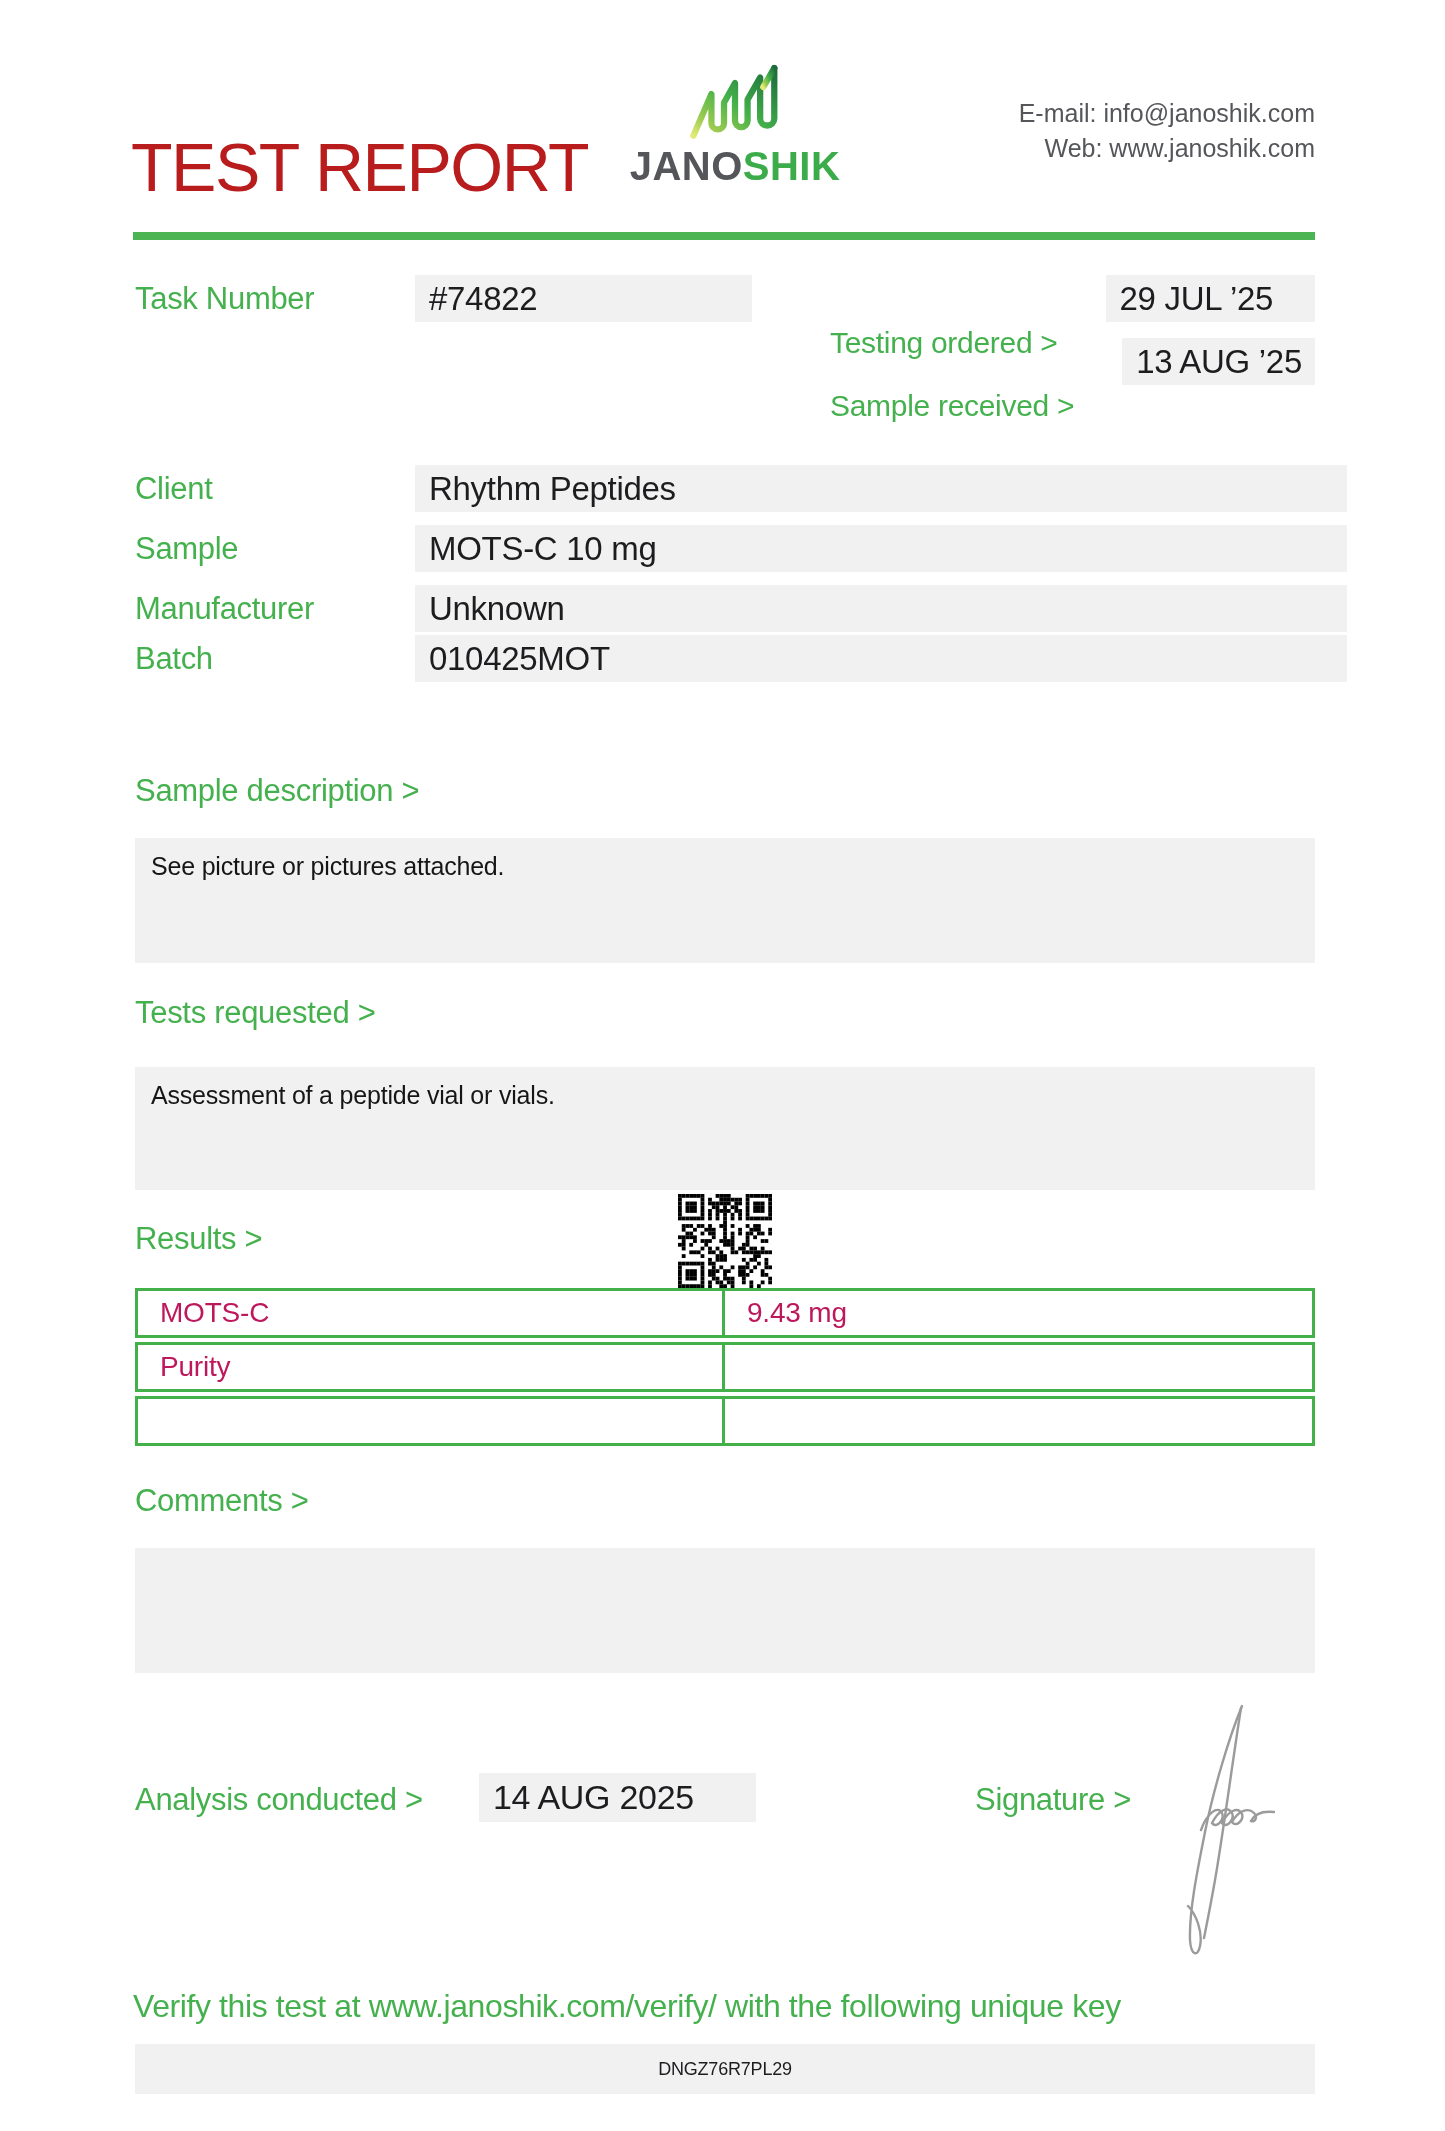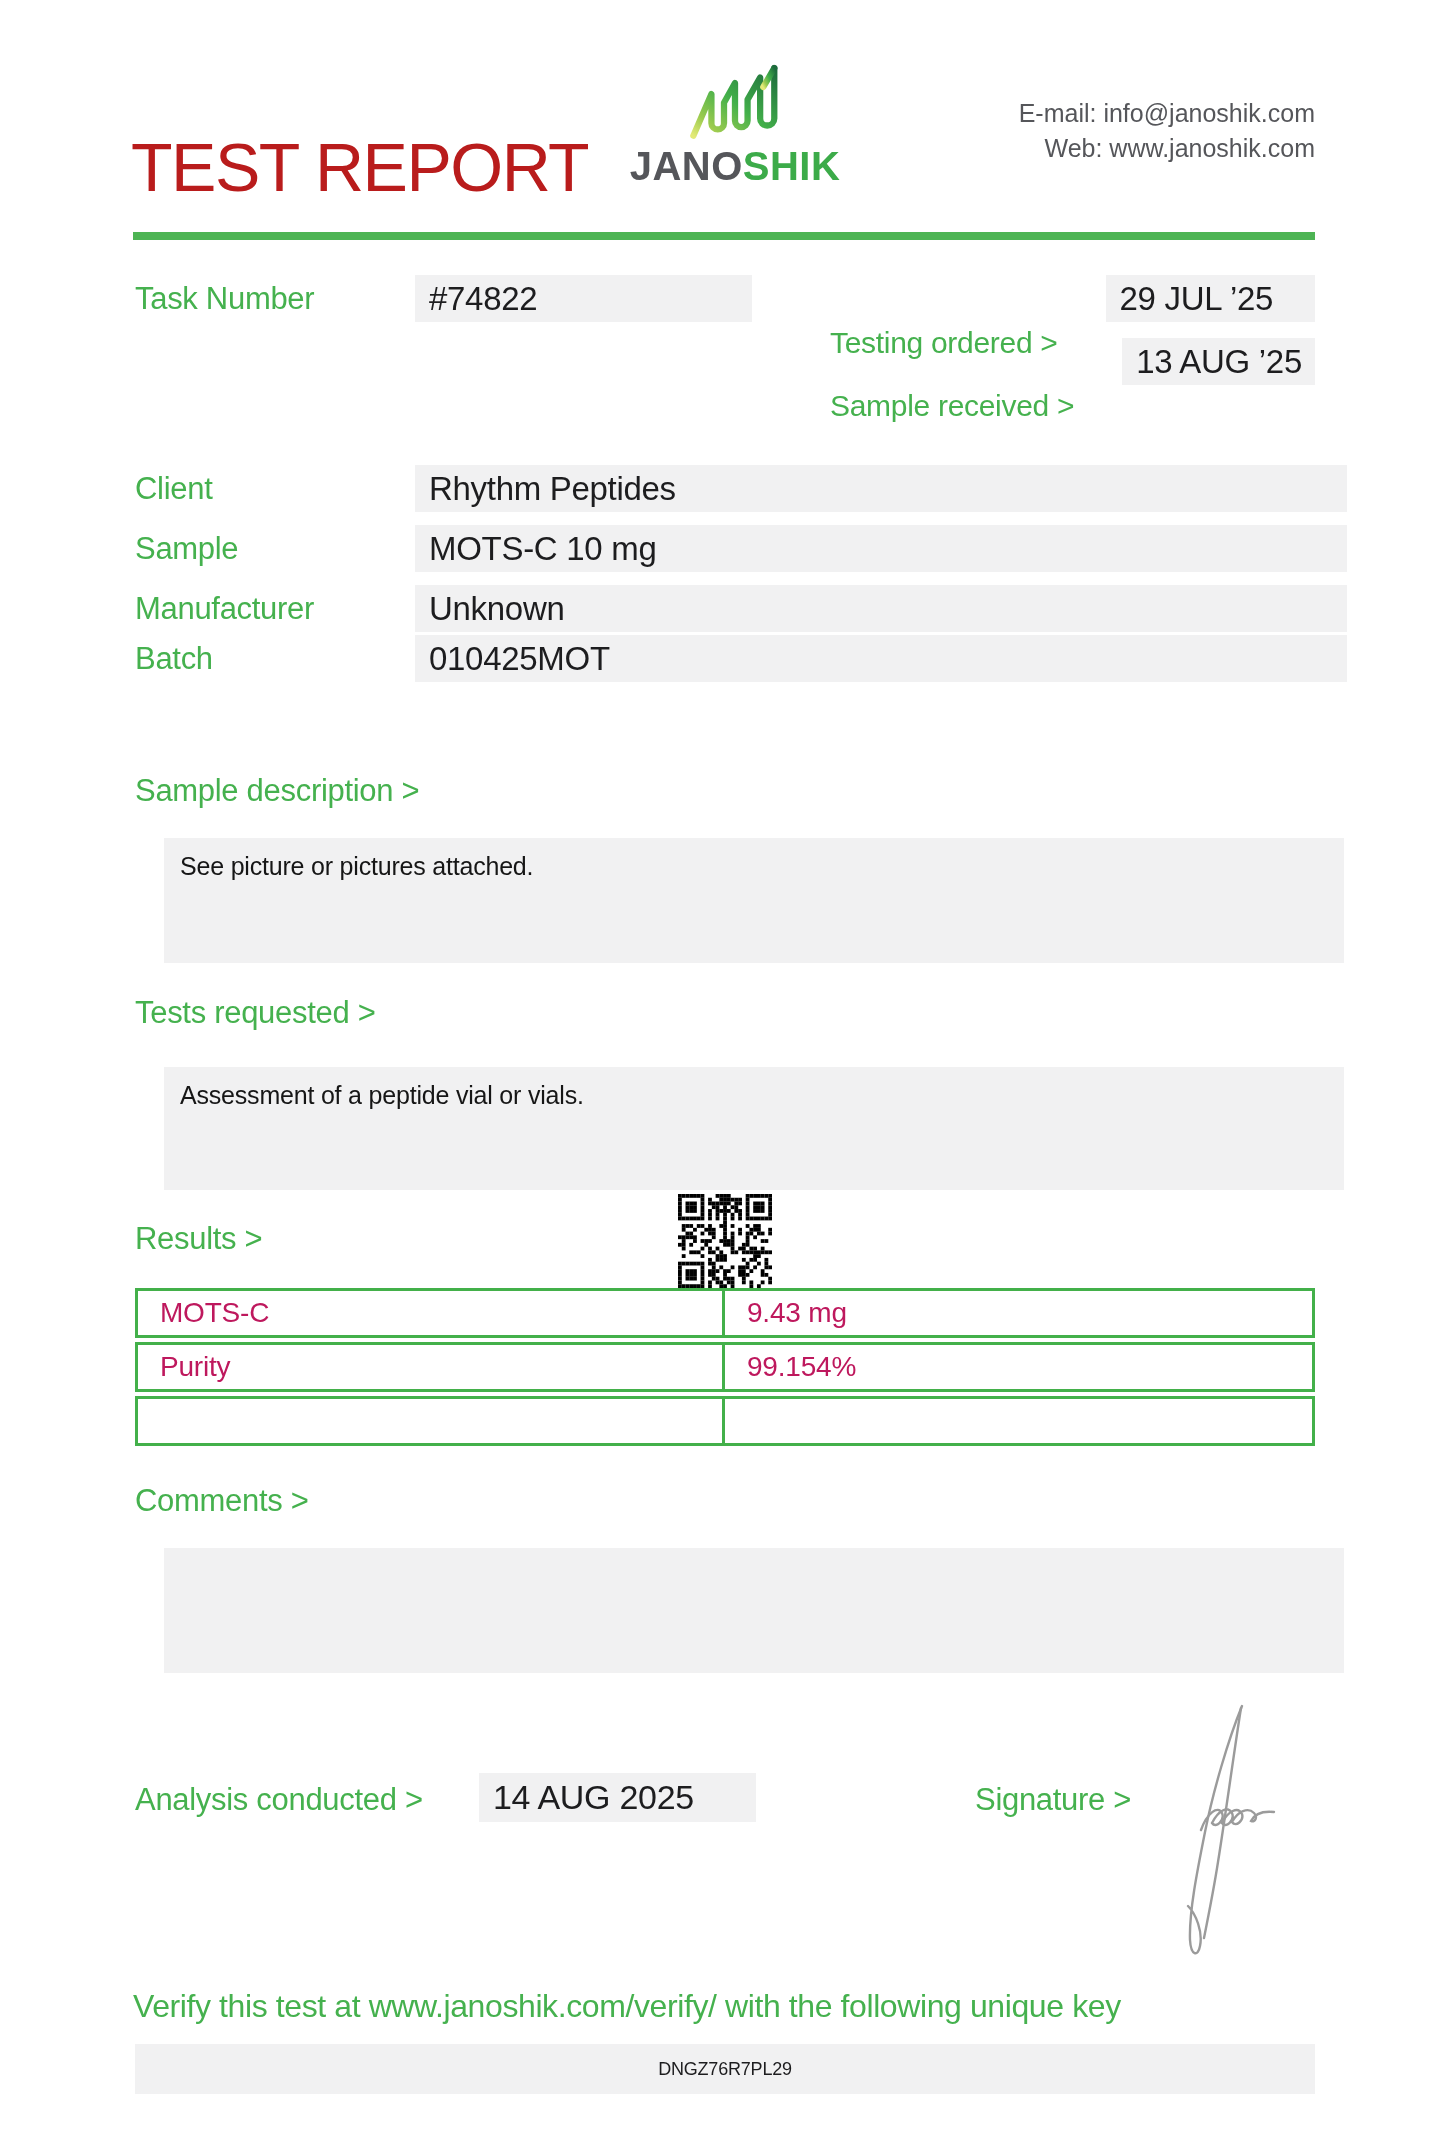--- a/index.html
+++ b/index.html
@@ -40,21 +40,21 @@
   .date-row-0 { top:275px; } .date-row-1 { top:338px; }
 
   .info-label { left:135px; }
   .info-box { left:383px; width:932px; height:47px; }
   .row-0 { top:465px; } .row-1 { top:525px; } .row-2 { top:585px; } .row-3 { top:635px; }
 
   
   .sec-head { left:135px; color:#45b14e; font-size:31px; letter-spacing:-0.3px; white-space:nowrap; }
   .sec-box {
     left:135px; width:1180px; background:#f1f1f2; color:#161616;
-    font-size:25px; line-height:32px; padding:12px 16px; letter-spacing:-0.2px;margin-left:29px;
+    font-size:25px; line-height:32px; padding:12px 16px; letter-spacing:-0.2px;
   }
   .desc-head { top:773px; }  .desc-box { top:838px; height:125px; }
   .tests-head { top:995px; } .tests-box { top:1067px; height:123px; }
   .results-head { top:1221px; }
   .comments-head { top:1483px; } .comments-box { top:1548px; height:125px; }
 
   .qr { left:678px; top:1194px; width:94px; height:94px; background:#fff; }
 
   
   .rtable { left:135px; top:1288px; width:1180px; }
@@ -447,21 +447,20 @@
     </svg>
   <div class="abs sec-head results-head">Results &gt;</div>
 
   <div class="abs rtable">
     <div class="trow">
       <div class="tcell c0">MOTS-C</div>
       <div class="tcell">9.43 mg</div>
     </div>
     <div class="trow">
       <div class="tcell c0">Purity</div>
-      <div class="tcell">99.154%</div>
     </div>
     <div class="trow">
       <div class="tcell c0"></div>
       <div class="tcell"></div>
     </div>
   </div>
 
   <div class="abs sec-head comments-head">Comments &gt;</div>
   <div class="abs sec-box comments-box"></div>
 

